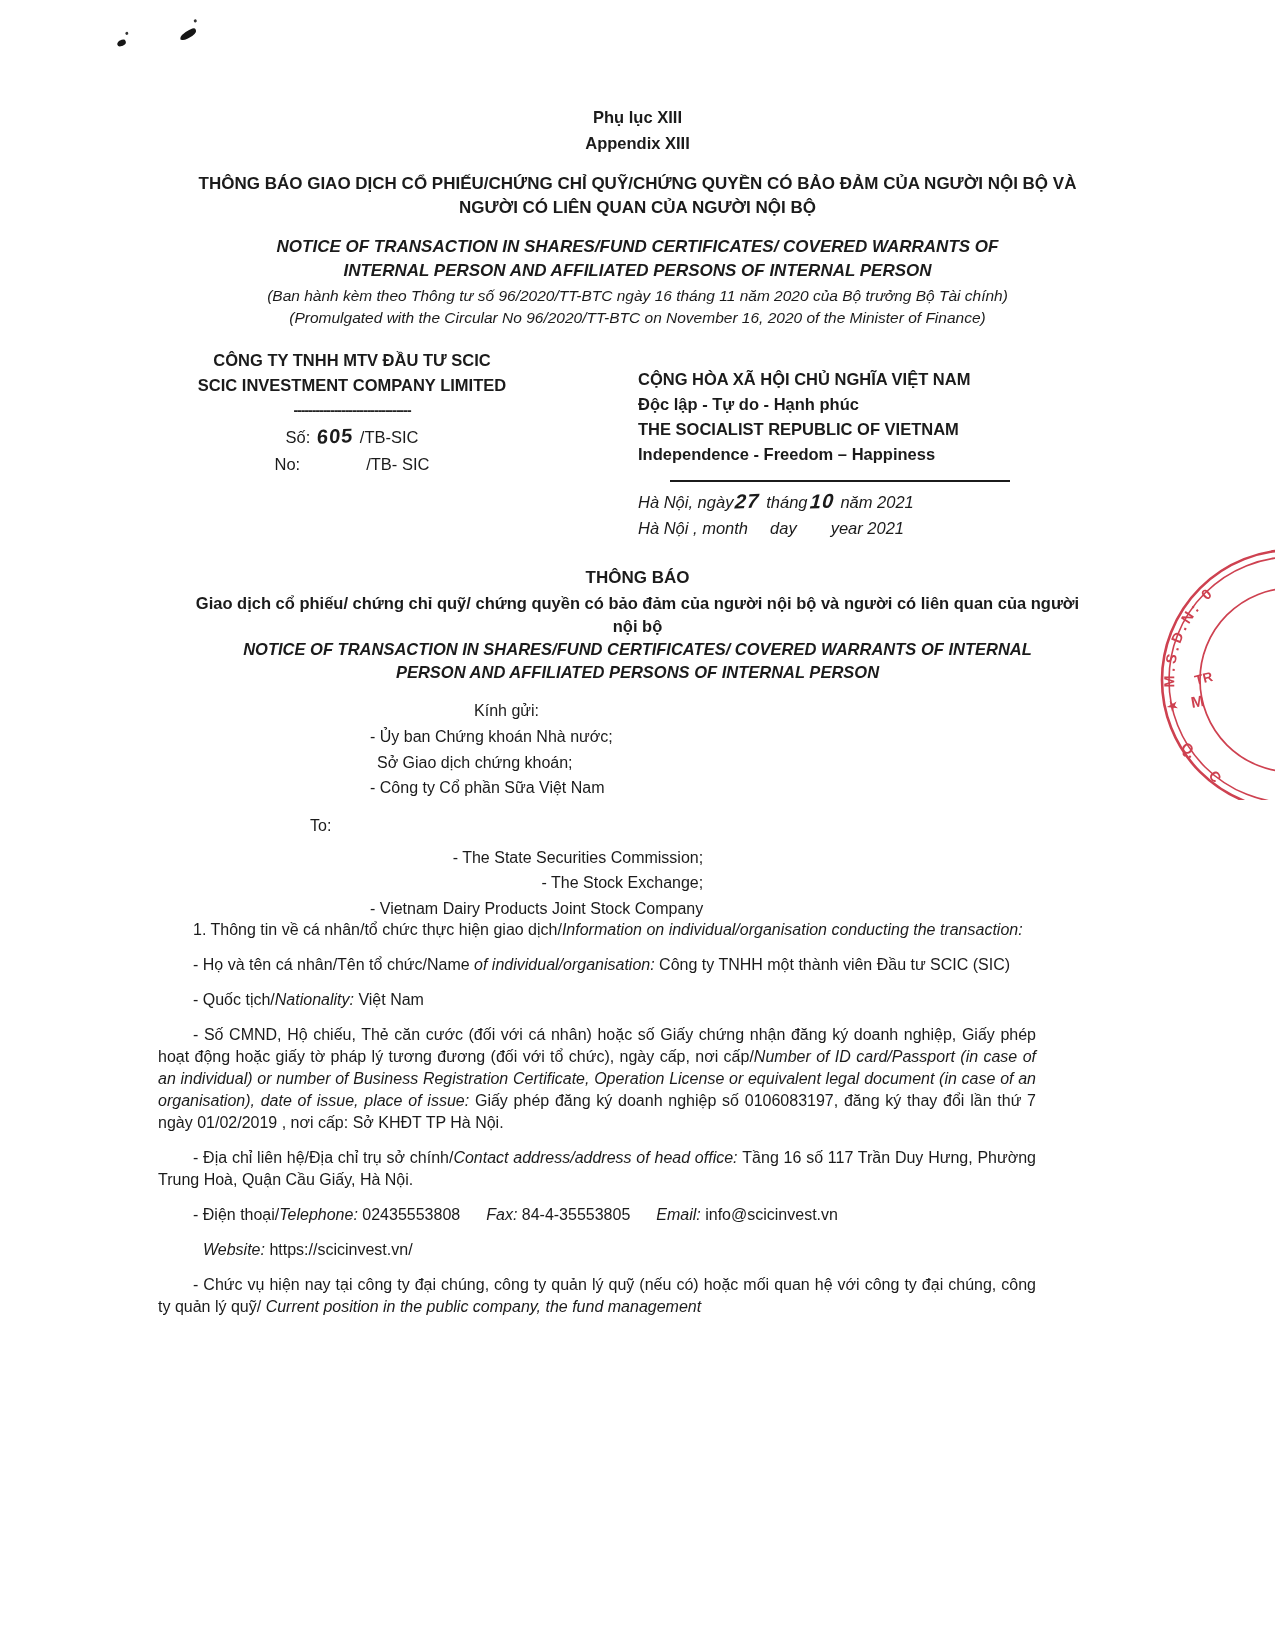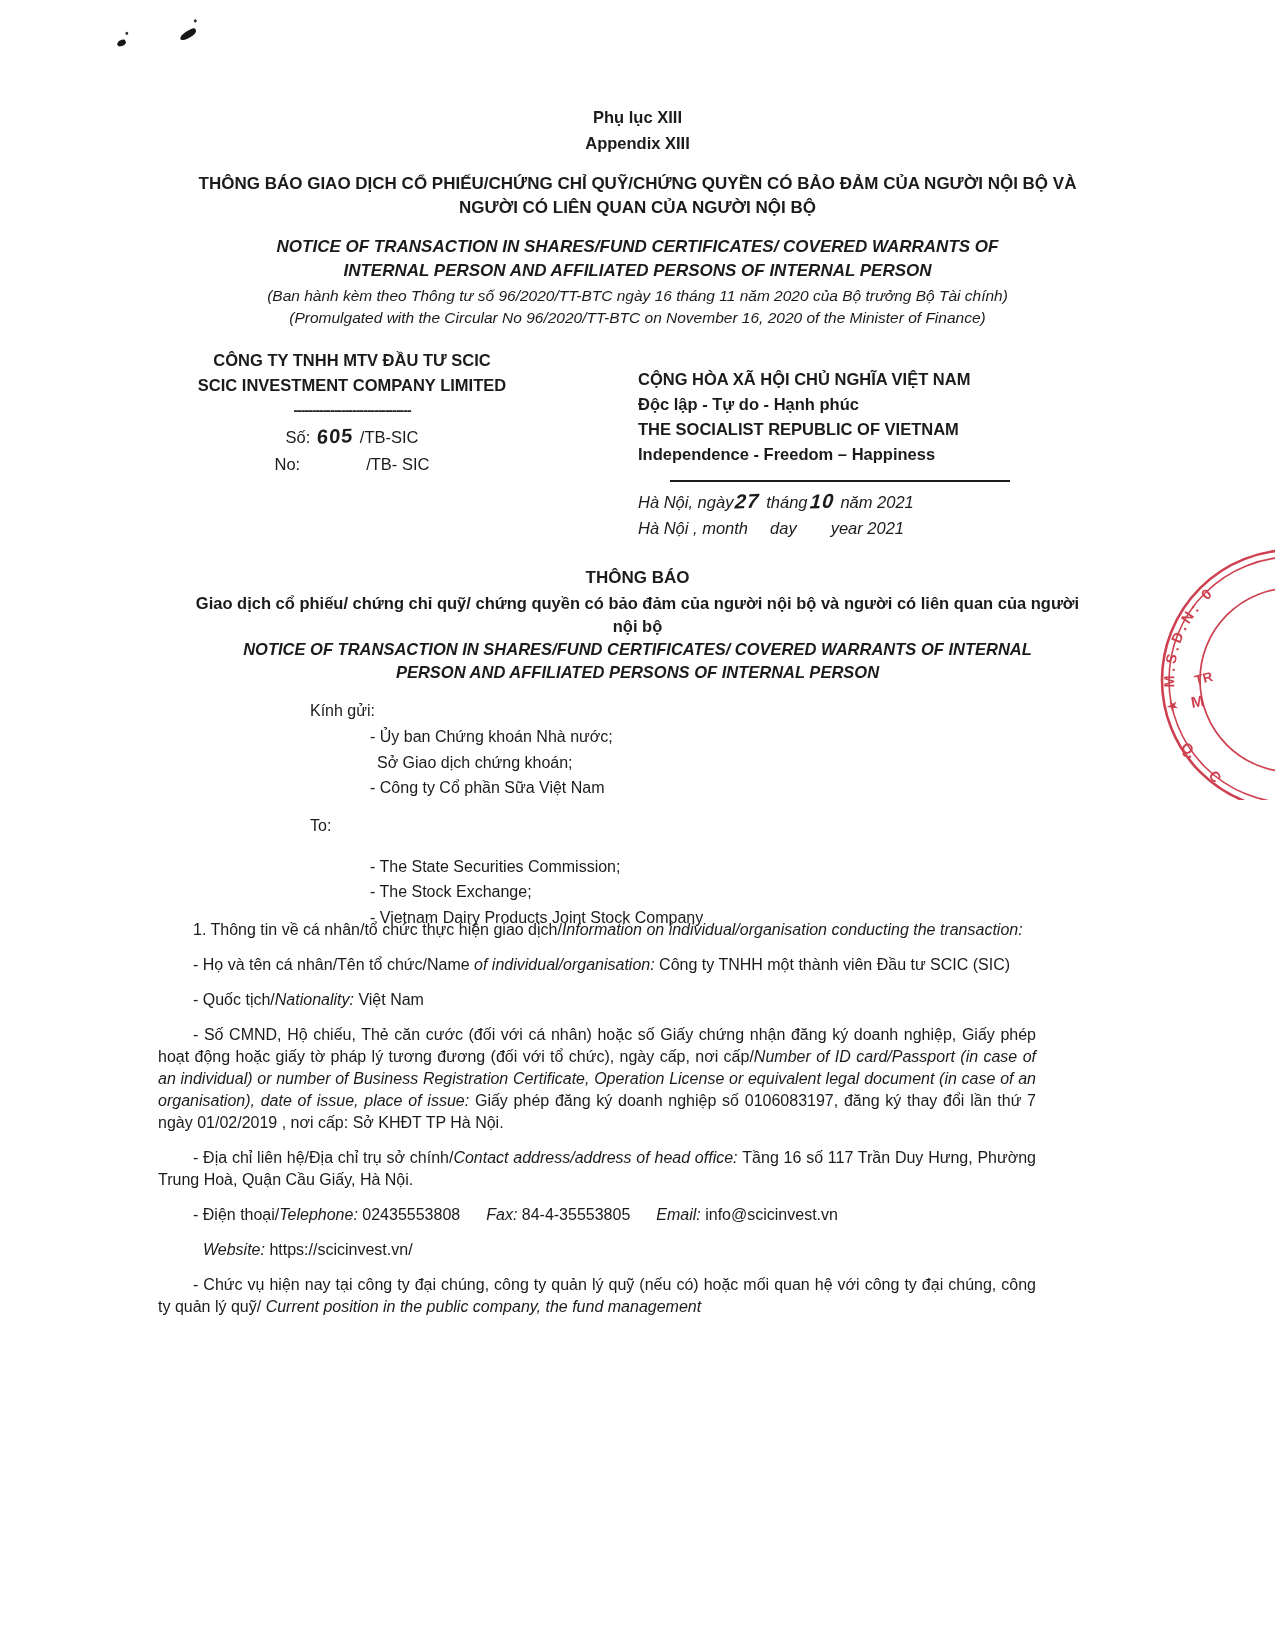--- a/index.html
+++ b/index.html
@@ -48,26 +48,26 @@
   .gap-md{display:inline-block;width:34px;}
 
   
   .notice{position:absolute;top:566px;left:0;width:100%;}
   .notice-heading{font-weight:bold;font-size:17px;line-height:24px;}
   .notice-sub-vn{font-weight:bold;font-size:16.5px;line-height:23px;width:905px;margin:2px auto 0;}
   .notice-sub-en{font-weight:bold;font-style:italic;font-size:16.5px;line-height:23px;width:800px;margin:0 auto;}
 
   
   .recipients{position:absolute;top:698px;left:310px;font-size:16px;}
-  .kinh-gui{line-height:26px;}
+  .kinh-gui{line-height:26px;text-align:center;}
   .rec-items{margin-left:60px;}
   .rec-item{line-height:25.5px;}
   .rec-item.no-dash{padding-left:7px;}
   .to-label{line-height:26px;margin-top:12px;}
-  .to-items{margin-left:60px;margin-top:15px;}
+  .to-items{margin-left:60px;margin-top:6px;text-align:right;}
 
   
   .bodytext{position:absolute;top:919px;left:158px;width:878px;font-size:16px;line-height:22px;text-align:justify;}
   .para{margin:0 0 13px 0;text-indent:35px;}
   .para.single{text-indent:35px;}
   .para.website{text-indent:45px;}
   .gap1{display:inline-block;width:26px;}
 
   
   .stamp{position:absolute;left:1080px;top:535px;width:195px;height:265px;}

